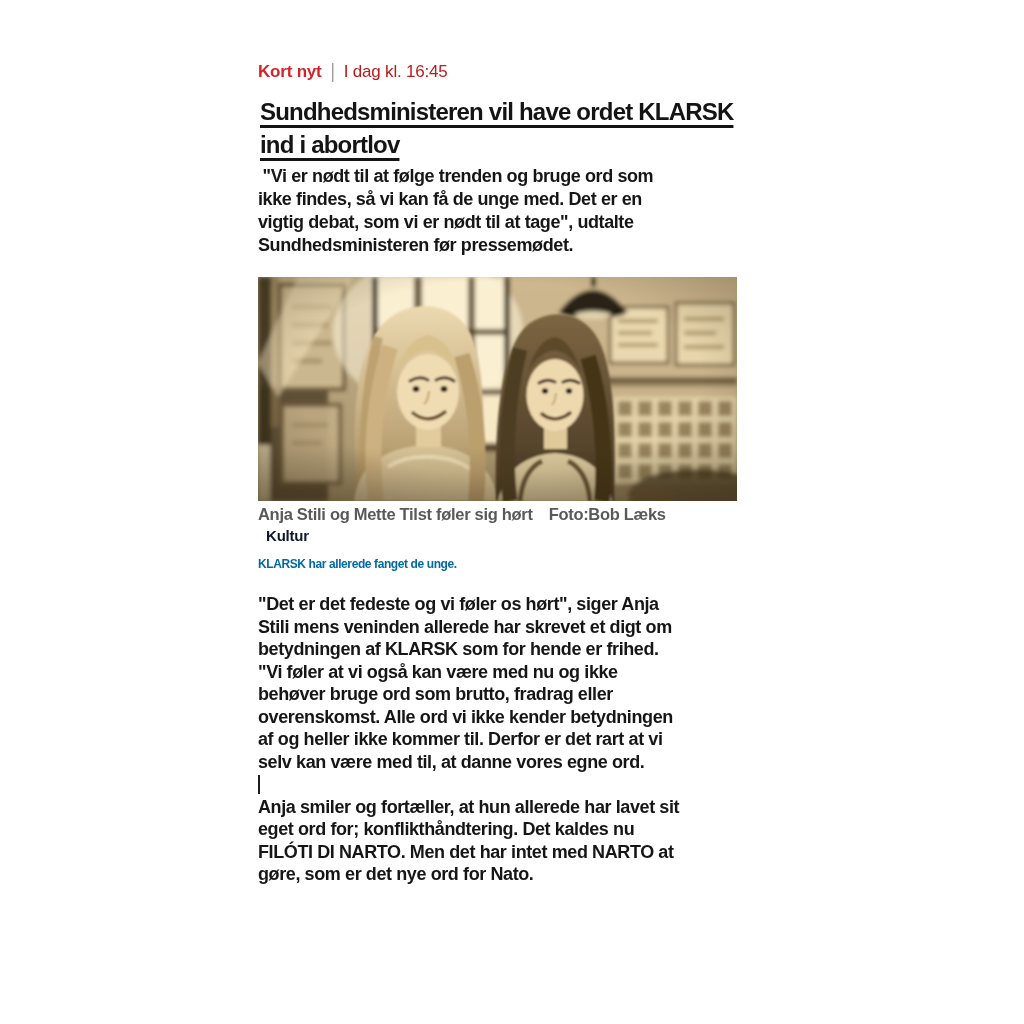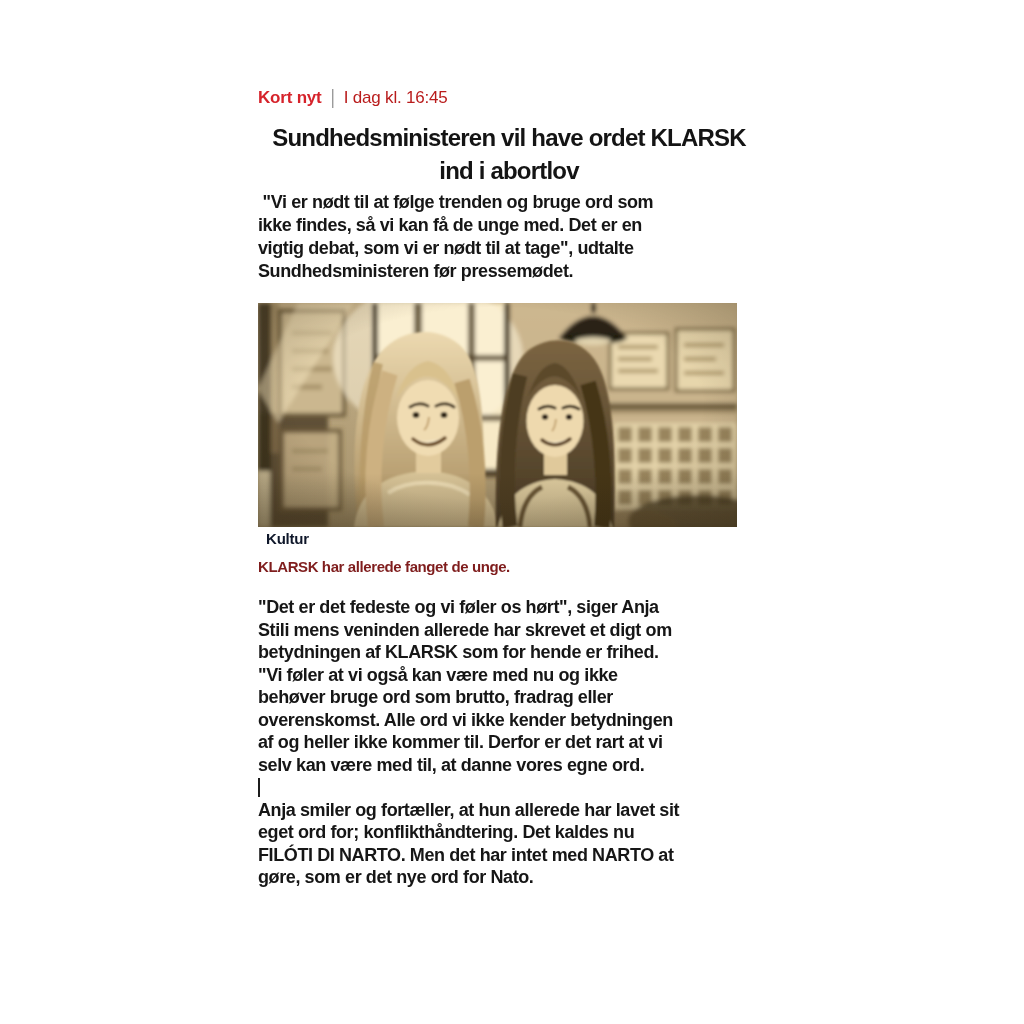--- a/index.html
+++ b/index.html
@@ -1,47 +1,47 @@
 <!DOCTYPE html>
 <html lang="da"><head>
 <meta charset="utf-8">
 <style>
   html,body{margin:0;padding:0;background:#ffffff;}
   .page{
     position:relative;width:1024px;height:1024px;background:#ffffff;overflow:hidden;
     font-family:"Liberation Sans","DejaVu Sans",sans-serif;
   }
-  .article{position:absolute;left:258px;top:88px;width:500px;}
+  .article{position:absolute;left:258px;top:62px;width:500px;}
   
   .meta{display:flex;align-items:center;height:20px;font-size:17px;letter-spacing:-0.2px;}
   .kicker{color:#d6232b;font-weight:700;}
   .divider{color:#9a9a9a;margin:0 9px;font-weight:400;transform:scaleY(1.15);}
   .timestamp{color:#b91c1c;font-weight:400;}
   
   .headline{
     margin:13px 0 0 2px;font-size:24px;line-height:33px;font-weight:700;color:#141414;
     letter-spacing:-0.8px;white-space:pre;
-    text-decoration-thickness:2.5px;text-underline-offset:5px;text-align:center;
+    text-decoration:underline;text-decoration-thickness:2.5px;text-underline-offset:5px;
   }
   
   .intro{
     margin:4px 0 0 0;font-size:18px;line-height:23px;font-weight:700;color:#161616;
     letter-spacing:-0.4px;white-space:pre;
   }
   
   figure{margin:20px 0 0 0;padding:0;}
   .photo{display:block;width:479px;height:224px;}
   .caption{
     margin-top:4px;display:flex;gap:16px;align-items:baseline;
     font-size:16.5px;font-weight:700;color:#595959;letter-spacing:-0.3px;white-space:pre;
   }
   
   .section-label{margin:3px 0 0 8px;font-size:15px;font-weight:700;color:#0f172a;letter-spacing:-0.2px;}
   
-  .subhead{margin:8px 0 0 0;font-size:15px;line-height:24px;font-weight:700;color:#7f1d1d;letter-spacing:-0.4px;}
+  .subhead{margin:8px 0 0 0;font-size:12px;line-height:24px;font-weight:700;color:#0369a1;letter-spacing:-0.4px;}
   
   .body{margin-top:17px;}
   .bodyp{
     margin:0;font-size:18px;line-height:22.5px;font-weight:700;color:#161616;
     letter-spacing:-0.4px;white-space:pre;
   }
   .misspelled{
     text-decoration-style:dotted;
     text-decoration-color:#e0443c;text-decoration-thickness:2.5px;text-underline-offset:3px;
   }
@@ -197,20 +197,24 @@
           <path d="M298,116 Q297,125 294,128" stroke="#c4a573" stroke-width="2" fill="none"></path>
           <path d="M284,137 Q297,147 312,136" stroke="#5d4325" stroke-width="3.5" fill="none" stroke-linecap="round"></path>
           <path d="M287,137 Q297,143 309,136 Q297,141 287,137 Z" fill="#f5ead0"></path>
           <path d="M262,72 C250,120 246,175 252,224" stroke="#4e3e24" stroke-width="15" fill="none"></path>
           <path d="M330,80 C344,126 348,180 344,224" stroke="#443619" stroke-width="16" fill="none"></path>
         </g>
 
         <rect y="170" width="479" height="54" fill="url(#botSh)"></rect>
         <rect width="479" height="224" fill="url(#vig)"></rect>
       </svg>
+      <figcaption class="caption">
+        <span>Anja Stili og Mette Tilst føler sig hørt</span>
+        <span>Foto:Bob Læks</span>
+      </figcaption>
     </figure>
 
     <div class="section-label">Kultur</div>
 
     <h2 class="subhead">KLARSK har allerede fanget de unge.</h2>
 
     <div class="body">
       <p class="bodyp"><span>"Det er det fedeste og vi føler os hørt", siger Anja
 </span><span class="misspelled">Stili</span><span> mens veninden allerede har skrevet et digt om
 betydningen af KLARSK som for hende er frihed.

